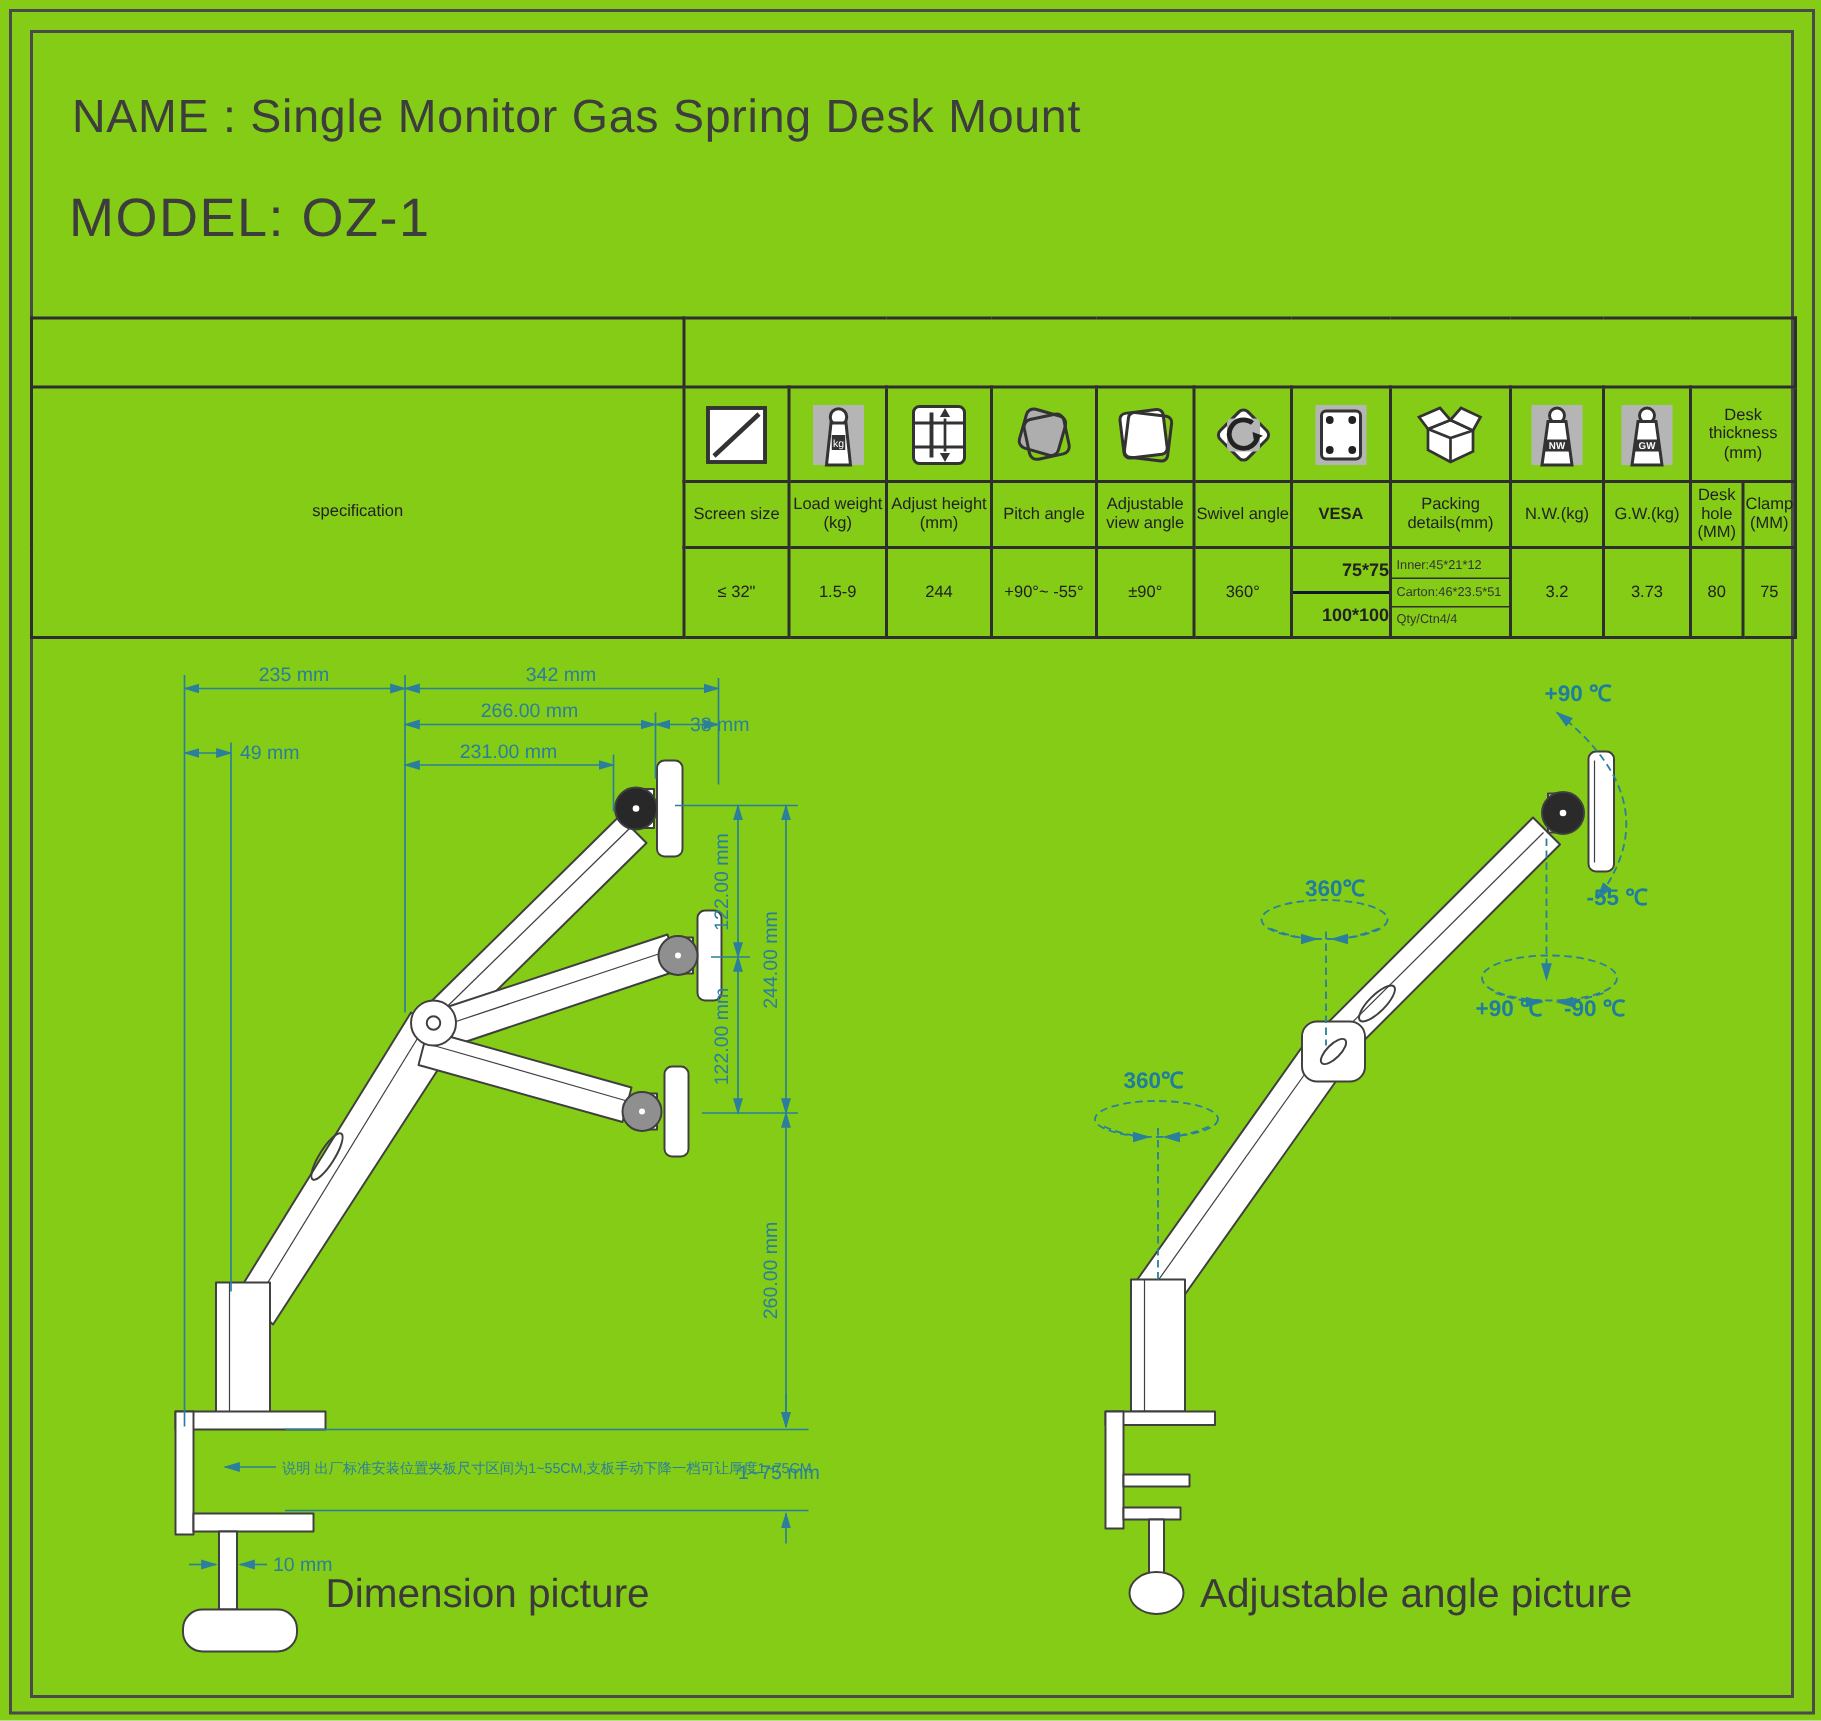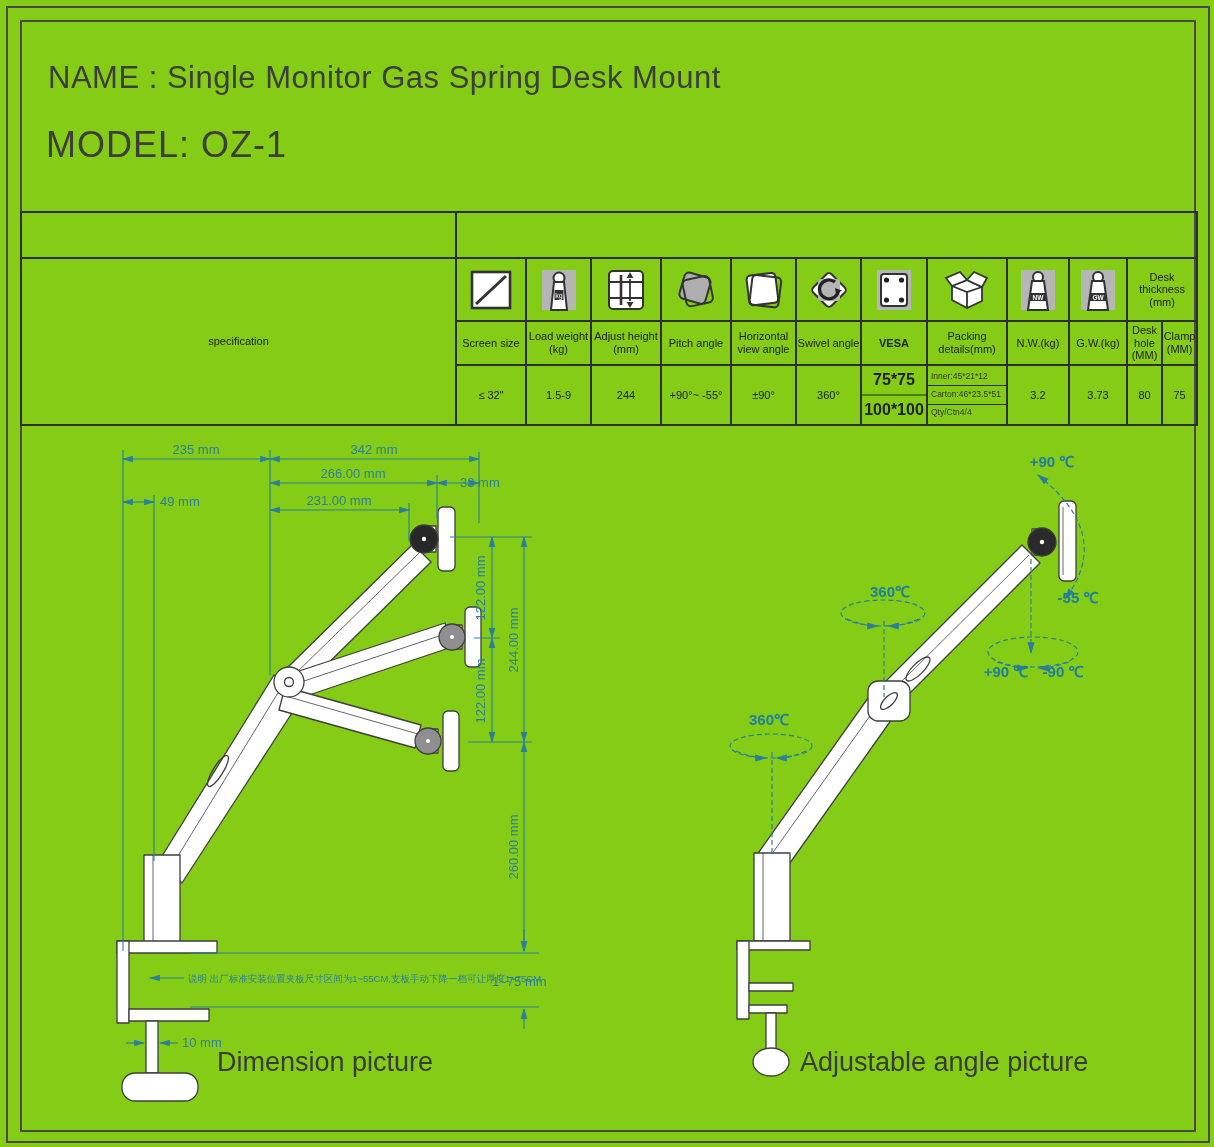--- a/index.html
+++ b/index.html
@@ -11,22 +11,22 @@
   .hdr-model{position:absolute;left:46px;top:124px;font-size:36px;letter-spacing:1px;color:#3d3d3d;}
   .spec-wrap{position:absolute;left:20px;top:211px;width:1176px;}
   table.spec{border-collapse:collapse;table-layout:fixed;width:1176px;}
   table.spec td{border:2px solid #2e2e2e;padding:0;text-align:center;vertical-align:middle;
                 font-size:11px;line-height:1.15;color:#222;overflow:hidden;}
   tr.r-strip{height:46px;} tr.r-icons{height:63px;} tr.r-heads{height:44px;} tr.r-vals{height:60px;}
   td.spec-label{text-align:right;padding-right:18px;font-size:24px;color:#3a3a3a;}
   td.val{font-size:13px;}
   td.deskthick{font-size:13px;line-height:1.2;}
   td.small-head{font-size:9.5px;}
-  td.stack2 div{height:28px;line-height:28px;font-weight:bold;font-size:16px;}
-  td.stack2 div + div{border-top:2px solid #4d7c0f;}
+  td.stack2 div{height:28px;line-height:28px;font-weight:bold;font-size:12px;text-align:right;}
+  td.stack2 div + div{border-top:2px solid #0f172a;}
   td.stack3{vertical-align:top;}
   td.stack3 .sub{height:17.3px;display:flex;align-items:center;padding-left:3px;
                  font-size:8.5px;text-align:left;color:#333;}
   td.stack3 .sub + .sub{border-top:1.6px solid #2e2e2e;}
   .vesa-head{font-weight:bold;font-size:12px;}
   .draw-wrap{position:absolute;left:22px;top:425px;width:1172px;height:703px;}
   svg text{font-family:"Liberation Sans",sans-serif;}
   .dim{stroke:#2b7f9c;stroke-width:1.1;fill:none;}
   .dimt{fill:#2b7f9c;font-size:13px;}
   .dimt-s{fill:#2b7f9c;font-size:9.5px;}
@@ -161,21 +161,21 @@
             <text x="25" y="32.5" font-size="6.5" font-weight="bold" fill="#fff" text-anchor="middle">GW</text>
           </svg>
         </td>
         <td colspan="2" class="deskthick">Desk thickness (mm)</td>
       </tr>
       <tr class="r-heads">
         <td>Screen size</td>
         <td>Load weight (kg)</td>
         <td>Adjust height (mm)</td>
         <td>Pitch angle</td>
-        <td>Horizontal view angle</td>
+        <td>Adjustable view angle</td>
         <td>Swivel angle</td>
         <td class="vesa-head">VESA</td>
         <td>Packing details(mm)</td>
         <td>N.W.(kg)</td>
         <td>G.W.(kg)</td>
         <td class="small-head">Desk hole (MM)</td>
         <td class="small-head">Clamp (MM)</td>
       </tr>
       <tr class="r-vals">
         <td class="val">≤ 32"</td>

